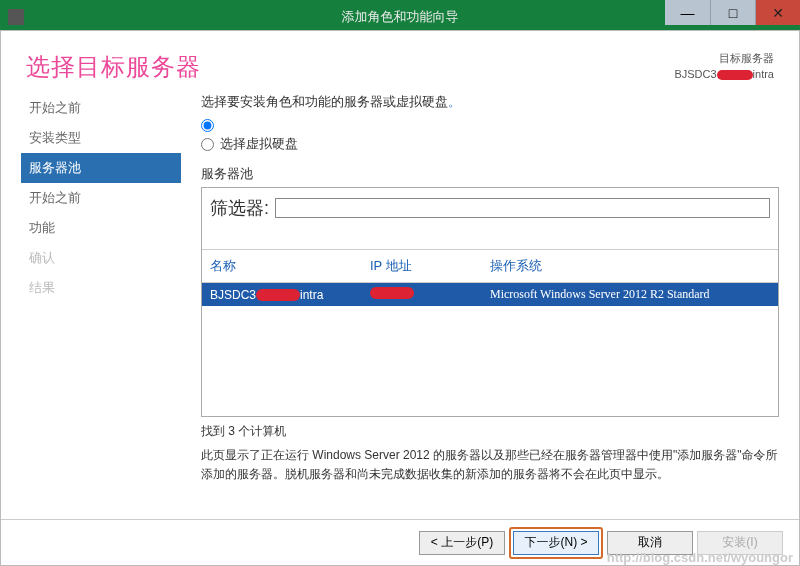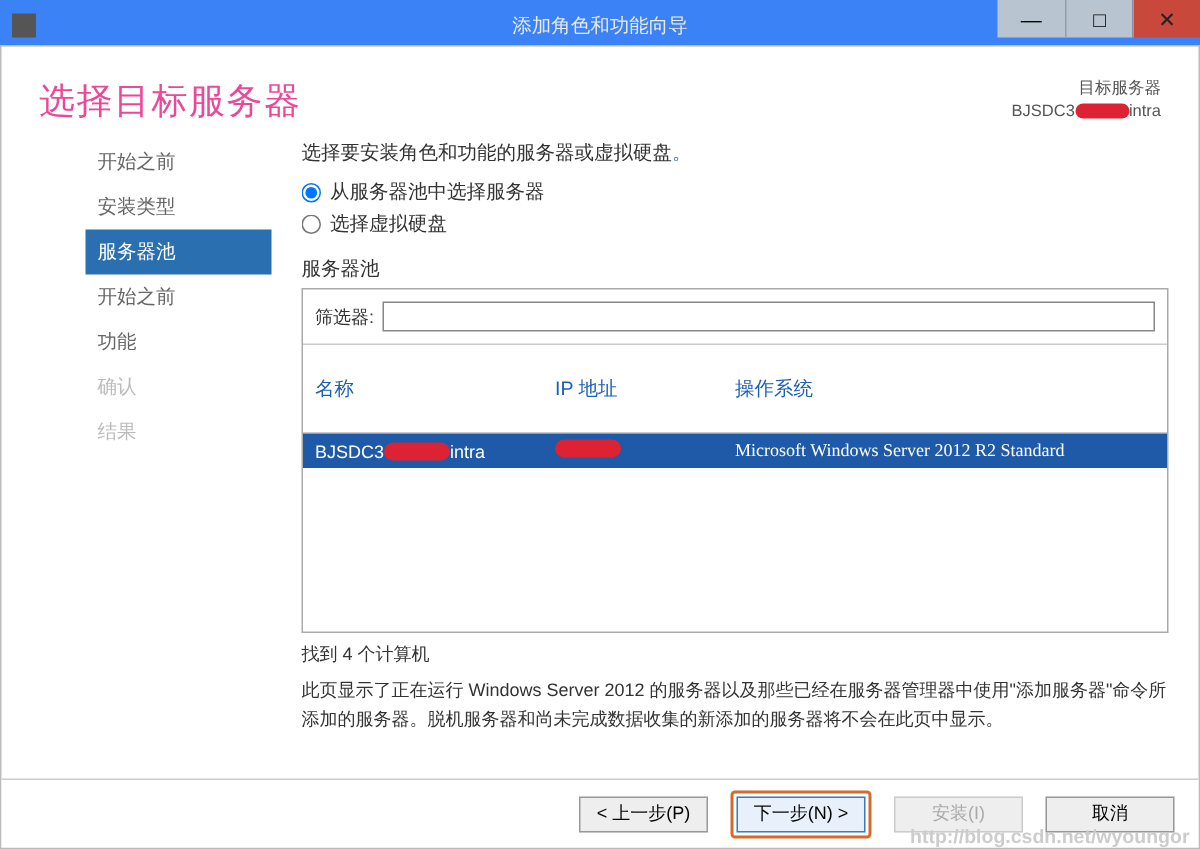--- a/index.html
+++ b/index.html
@@ -1,58 +1,58 @@
 <!DOCTYPE html>
 <html><head>
 <meta charset="utf-8">
 <style>
   * { box-sizing: border-box; margin: 0; padding: 0; font-family: "Microsoft YaHei", "Segoe UI", sans-serif; }
   body { background: #fff; width: 800px; height: 566px; overflow: hidden; position: relative; }
-  .titlebar { height: 34px; background: #3b82f6; display: flex; align-items: center; position: relative; }
+  .titlebar { height: 34px; background: #15803d; display: flex; align-items: center; position: relative; }
   .titlebar-icon { width: 16px; height: 16px; margin-left: 8px; background: #555; display: inline-block; }
   .titlebar-title { position: absolute; left: 50%; transform: translateX(-50%); color: #eaeaea; font-size: 13px; }
   .win-btns { position: absolute; right: 0; top: 0; display: flex; }
   .win-btn { width: 45px; height: 25px; display: flex; align-items: center; justify-content: center; font-size: 14px; }
   .win-min { background: #b8c4cf; }
   .win-max { background: #b8c4cf; border-left:1px solid #8fa0ad; }
   .win-close { background: #c8493c; color: #222; border-left:1px solid #8fa0ad;}
   .content { position: absolute; top: 30px; left: 0; right: 0; bottom: 0; background: #fff; border:1px solid #bbb; }
   .header-area { display: flex; justify-content: space-between; padding: 20px 25px 10px 25px; align-items: flex-start; }
   .page-title { font-size: 24px; color: #ec4899; font-weight: 300; letter-spacing: 1px; }
   .dest-box { text-align: right; font-size: 11px; color: #555; }
   .dest-box .dest-label { color: #555; }
   .dest-box .dest-server { margin-top: 2px; }
   .redact1 { display:inline-block; width:36px; height:10px; background:#d23; border-radius:5px; vertical-align:middle; }
   .body-cols { display: flex; padding: 0 20px; height: 420px; }
   .sidebar { width: 160px; padding-top: 0px; }
-  .side-item { font-size: 13px; color: #666; padding: 6px 8px; white-space: nowrap; margin-left: 36px; }
+  .side-item { font-size: 13px; color: #666; padding: 6px 8px; white-space: nowrap; }
   .side-item.active { background: #2a6fb0; color: #fff; }
   .side-item.disabled { color: #bbb; }
   .main { flex: 1; padding-left: 20px; font-size: 13px; color: #333; }
   .instr { margin-bottom: 8px; }
   .instr .link-dot { color: #1a5fb4; }
   .radios { margin: 6px 0 12px 0; }
   .radio-row { display: flex; align-items: center; margin: 3px 0; }
   .radio-row input { margin-right: 6px; }
   .pool-label { margin-top: 4px; margin-bottom: 4px; }
   .pool-box { border: 1px solid #aaa; height: 230px; display: flex; flex-direction: column; }
   .filter-row { display: flex; align-items: center; padding: 8px; }
-  .filter-row .flabel { margin-right: 6px; font-size:12px;}
+  .filter-row .flabel { margin-right: 6px; font-size:18px;}
   .filter-row input { flex: 1; height: 20px; border: 1px solid #888; padding: 1px 4px; font-size:12px;}
-  .tbl-head { display: flex; border-bottom: 1px solid #ccc; border-top: 1px solid #ccc; padding: 20px 8px; color: #1a5fb4; font-size: 13px; }
+  .tbl-head { display: flex; border-bottom: 1px solid #ccc; border-top: 1px solid #ccc; padding: 7px 8px; color: #1a5fb4; font-size: 13px; margin-top: 21px; }
   .col-name { width: 160px; }
   .col-ip { width: 120px; }
   .col-os { flex: 1; font-family: Liberation Serif, serif; }
   .tbl-row { display: flex; padding: 4px 8px; align-items: center; font-size: 12px; }
   .tbl-row.sel { background: #1f5aa8; color: #fff; }
   .tbl-row .col-name { display:flex; align-items:center; gap:0;}
   .redact2 { display:inline-block; width:44px; height:12px; background:#d23; border-radius:7px;}
   .found { margin-top: 6px; font-size: 12px; }
   .desc { margin-top: 6px; font-size: 12px; line-height: 1.6; color:#333; }
-  .footer { position: absolute; left: 0; right: 0; bottom: 0; height: 46px; border-top: 1px solid #ccc; display: flex; justify-content: flex-end; align-items: center; padding-right: 16px; gap: 15px; background:#fff;}
+  .footer { position: absolute; left: 0; right: 0; bottom: 0; height: 46px; border-top: 1px solid #ccc; display: flex; justify-content: flex-end; align-items: center; padding-right: 16px; gap: 4px; background:#fff;}
   .btn { min-width: 86px; height: 24px; font-size: 12px; border: 1px solid #999; background: #eee; display:flex; align-items:center; justify-content:center; cursor:pointer;}
   .btn.disabled { color: #aaa; border-color:#ccc;}
   .next-wrap { border: 2px solid #d46b2a; padding: 2px; border-radius:3px;}
   .btn.primary { border: 1px solid #3a7bbf; background:#e8f1fb;}
   .watermark { position:absolute; right:6px; bottom:0; font-size:13px; color:#ccc;font-weight:bold;}
 </style>
 </head>
 <body>
 
 <div class="titlebar">
@@ -87,21 +87,20 @@
       <div class="side-item disabled">结果</div>
     </div>
 
     <div class="main">
       <div class="instr">
         <span>选择要安装角色和功能的服务器或虚拟硬盘</span><span class="link-dot">。</span>
       </div>
       <div class="radios">
         <label class="radio-row">
           <input type="radio" name="sel" checked="" style="">
-          <span>从服务器池中选择服务器</span>
         </label>
         <label class="radio-row">
           <input type="radio" name="sel" style="">
           <span>选择虚拟硬盘</span>
         </label>
       </div>
       <div class="pool-label">服务器池</div>
       <div class="pool-box">
         <div class="filter-row">
           <span class="flabel">筛选器:</span>
@@ -115,27 +114,27 @@
         <div class="tbl-row sel">
           <div class="col-name">
             <span>BJSDC3</span>
               <span class="redact2"></span>
               <span>intra</span>
           </div>
           <div class="col-ip"><span class="redact2"></span></div>
           <div class="col-os">Microsoft Windows Server 2012 R2 Standard</div>
         </div>
       </div>
-      <div class="found">找到 4 个计算机</div>
+      <div class="found">找到 3 个计算机</div>
       <div class="desc">此页显示了正在运行 Windows Server 2012 的服务器以及那些已经在服务器管理器中使用"添加服务器"命令所添加的服务器。脱机服务器和尚未完成数据收集的新添加的服务器将不会在此页中显示。</div>
     </div>
   </div>
 
   <div class="footer">
     <div class="btn">&lt; 上一步(P)</div>
     <div class="next-wrap">
       <div class="btn primary">下一步(N) &gt;</div>
     </div>
+    <div class="btn">取消</div>
     <div class="btn disabled">安装(I)</div>
-    <div class="btn">取消</div>
   </div>
   <div class="watermark">http://blog.csdn.net/wyoungor</div>
 </div>
 
 </body></html>

